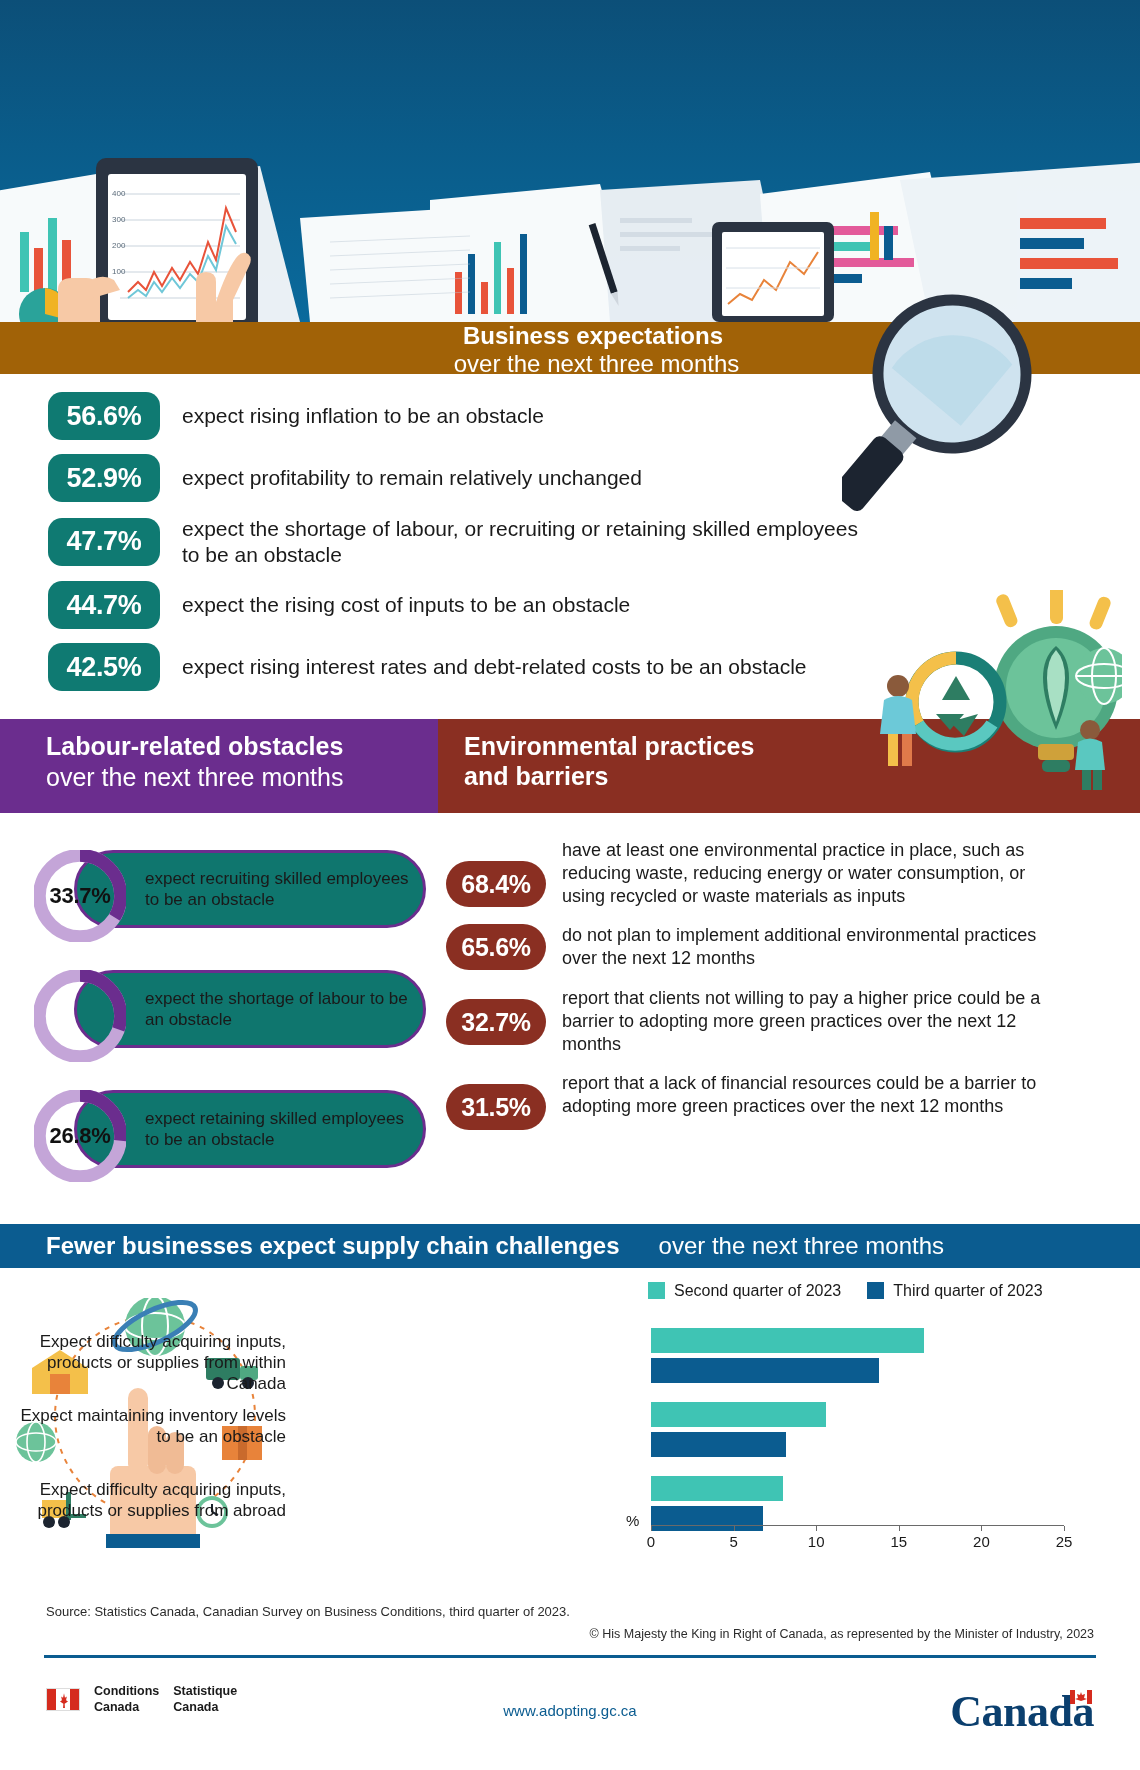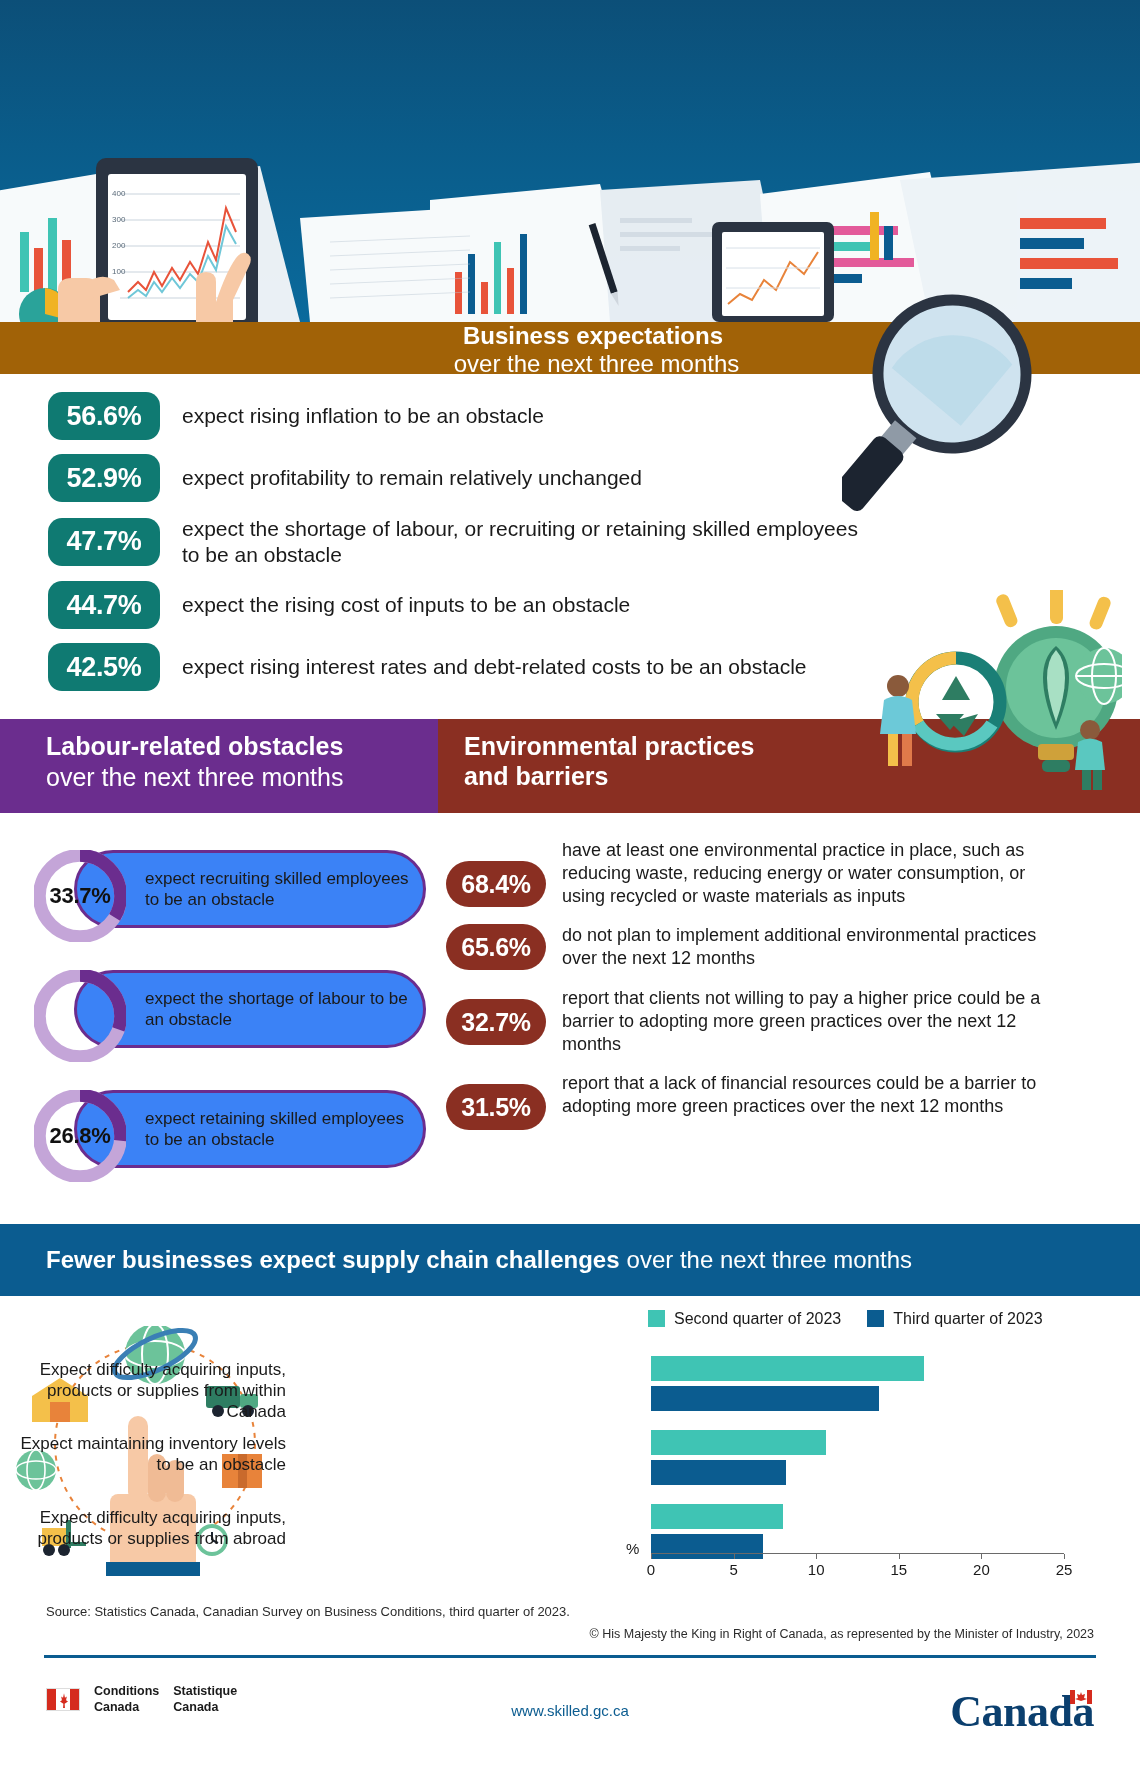--- a/index.html
+++ b/index.html
@@ -116,41 +116,41 @@
     letter-spacing: -0.3px;
   }
   .donut-cap {
     margin-left: 40px;
     border: 3px solid #6b2d8e;
     border-radius: 46px;
     height: 78px; margin-top: 7px;
     display: flex; align-items: center;
     padding-left: 68px; padding-right: 14px;
     font-size: 17px; color: #1a1a1a; line-height: 1.25;
-    background: #3b82f6;
+    background: #0f766e;
     position: relative; z-index: 1;
     width: 352px;
   }
 
   
   .env-row { display: flex; align-items: flex-start; margin: 0 0 17px 0; padding-left: 8px; }
   .env-pill {
     flex: 0 0 auto;
     background: #8a2f22; color: #fff;
     width: 100px; height: 46px; border-radius: 23px;
     display: flex; align-items: center; justify-content: center;
     font-family: "Liberation Sans Narrow","Liberation Sans", sans-serif;
     font-weight: 700; font-size: 25px; letter-spacing: -0.3px;
   }
   .env-text { margin-left: 16px; font-size: 18px; color: #1a1a1a; line-height: 1.26; max-width: 505px; }
   .env-row.tall .env-pill { margin-top: 22px; }
   .env-row.mid .env-pill { margin-top: 12px; }
 
   
-  .band.blue { background: #0b5c90; height: 72px; }
+  .band.blue { background: #0b5c90; height: 44px; gap: 32px; }
   .supply-body { position: relative; height: 300px; padding-top: 8px; }
 
   .legend { display: flex; gap: 26px; position: absolute; left: 648px; top: 14px; }
   .legend-item { display: flex; align-items: flex-start; gap: 9px; font-size: 16px; color: #1a1a1a; }
   .swatch { width: 17px; height: 17px; display:inline-block; }
 
   .chart { position: absolute; left: 300px; top: 48px; width: 790px; height: 230px; }
   .cat-label {
     position: absolute; right: 100%; width: 290px; text-align: right;
     font-size: 17px; color: #1a1a1a; line-height: 1.22; padding-right: 14px;
@@ -561,21 +561,21 @@
         </div>
         <div class="wm-text">
           <span>Conditions</span>
           <span>Canada</span>
         </div>
         <div class="wm-text">
           <span>Statistique</span>
           <span>Canada</span>
         </div>
       </div>
-      <div class="url" style="top:44px;">www.skilled.gc.ca</div>
+      <div class="url" style="top:44px;">www.adopting.gc.ca</div>
       <div class="canada" style="top:28px;">
         <span>Canada</span>
         <svg class="canada-flag" viewBox="0 0 22 14" style="right:2px; top:4px;">
           <rect x="0" y="0" width="5" height="14" fill="#d52b1e"></rect>
           <rect x="17" y="0" width="5" height="14" fill="#d52b1e"></rect>
           <polygon points="11,2 12,5 15,4 14,8 17,9 11,11 11,12.5 11,11 5,9 8,8 7,4 10,5" fill="#d52b1e"></polygon>
         </svg>
       </div>
     </div>
   </div>

